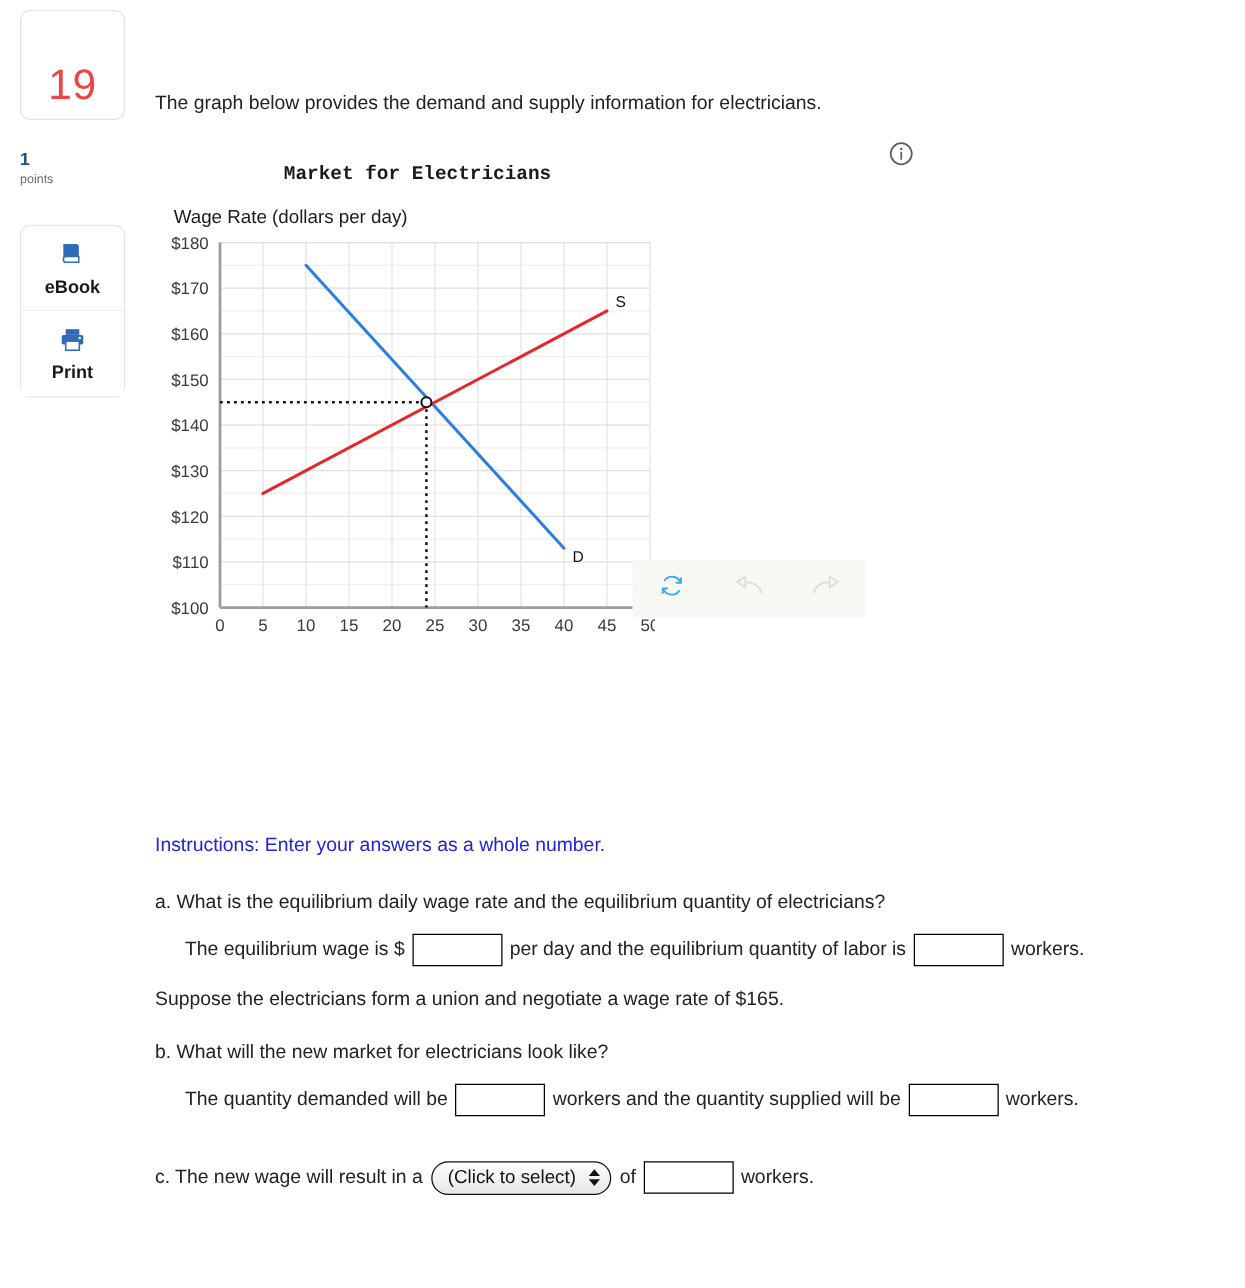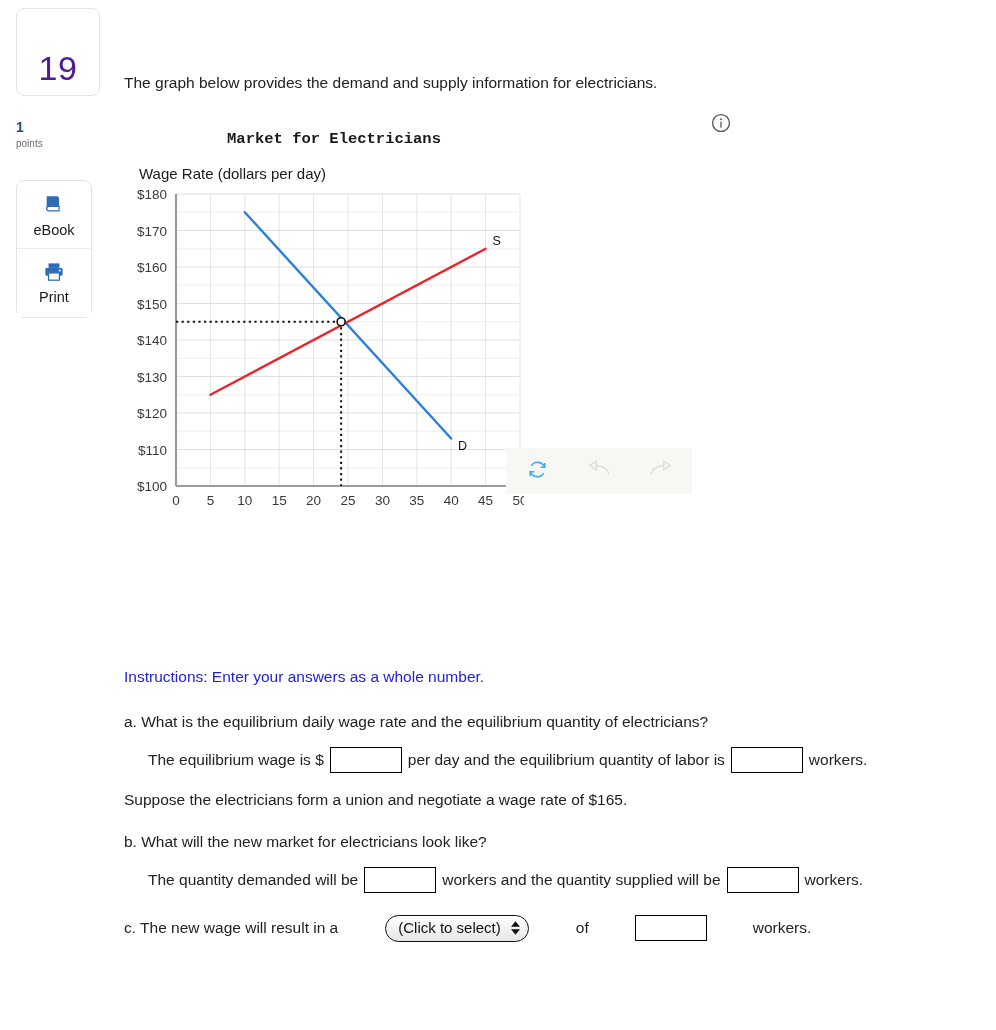--- a/index.html
+++ b/index.html
@@ -26,21 +26,21 @@
     height: 88px;
     border: 1px solid #e3e3e3;
     border-radius: 8px;
     background: #fff;
     display: flex;
     align-items: center;
     justify-content: center;
   }
   #qnum-box .num {
     font-size: 34px;
-    color: #4c1d95;
+    color: #ef4444;
     font-weight: 400;
     letter-spacing: .5px;
     margin-top: 32px;
   }
   #points-wrap {
     margin-top: 22px;
     line-height: 1.35;
   }
   #points-wrap .pval {
     font-size: 14px;
@@ -48,25 +48,26 @@
     font-weight: 700;
     display: block;
   }
   #points-wrap .plabel {
     font-size: 10px;
     color: #6b6b6b;
     display: block;
   }
   #tool-stack {
     margin-top: 30px;
-    width: 76px;
+    width: 84px;
     border: 1px solid #e3e3e3;
     border-radius: 8px;
     background: #fff;
     overflow: visible;
+    font-weight: bold;
   }
   .tool-btn {
     height: 68px;
     border-bottom: 1px solid #ededed;
     display: flex;
     flex-direction: column;
     align-items: center;
     justify-content: center;
     gap: 4px;
     cursor: pointer;
@@ -423,21 +424,21 @@
     <div class="qtext">b. What will the new market for electricians look like?</div>
 
     <div class="ansline">
       <span>The quantity demanded will be</span>
       <input class="blank" type="text" value="" style="">
       <span>workers and the quantity supplied will be</span>
       <input class="blank" type="text" value="" style="">
       <span>workers.</span>
     </div>
 
-    <div class="ansline mt28" style="padding-left:0;margin-top:22px;gap:40px;">
+    <div class="ansline mt28" style="padding-left:0;margin-top:36px;">
       <span>c. The new wage will result in a</span>
       <span class="sel-wrap">
         <span class="fake-select">
           <span>(Click to select)</span>
           <span class="stepper-arrows">
             <svg width="9" height="6" viewBox="0 0 10 6">
                 <path d="M5 0 10 6H0z" fill="#111"></path>
               </svg>
             <svg width="9" height="6" viewBox="0 0 10 6">
                 <path d="M5 6 0 0h10z" fill="#111"></path>

